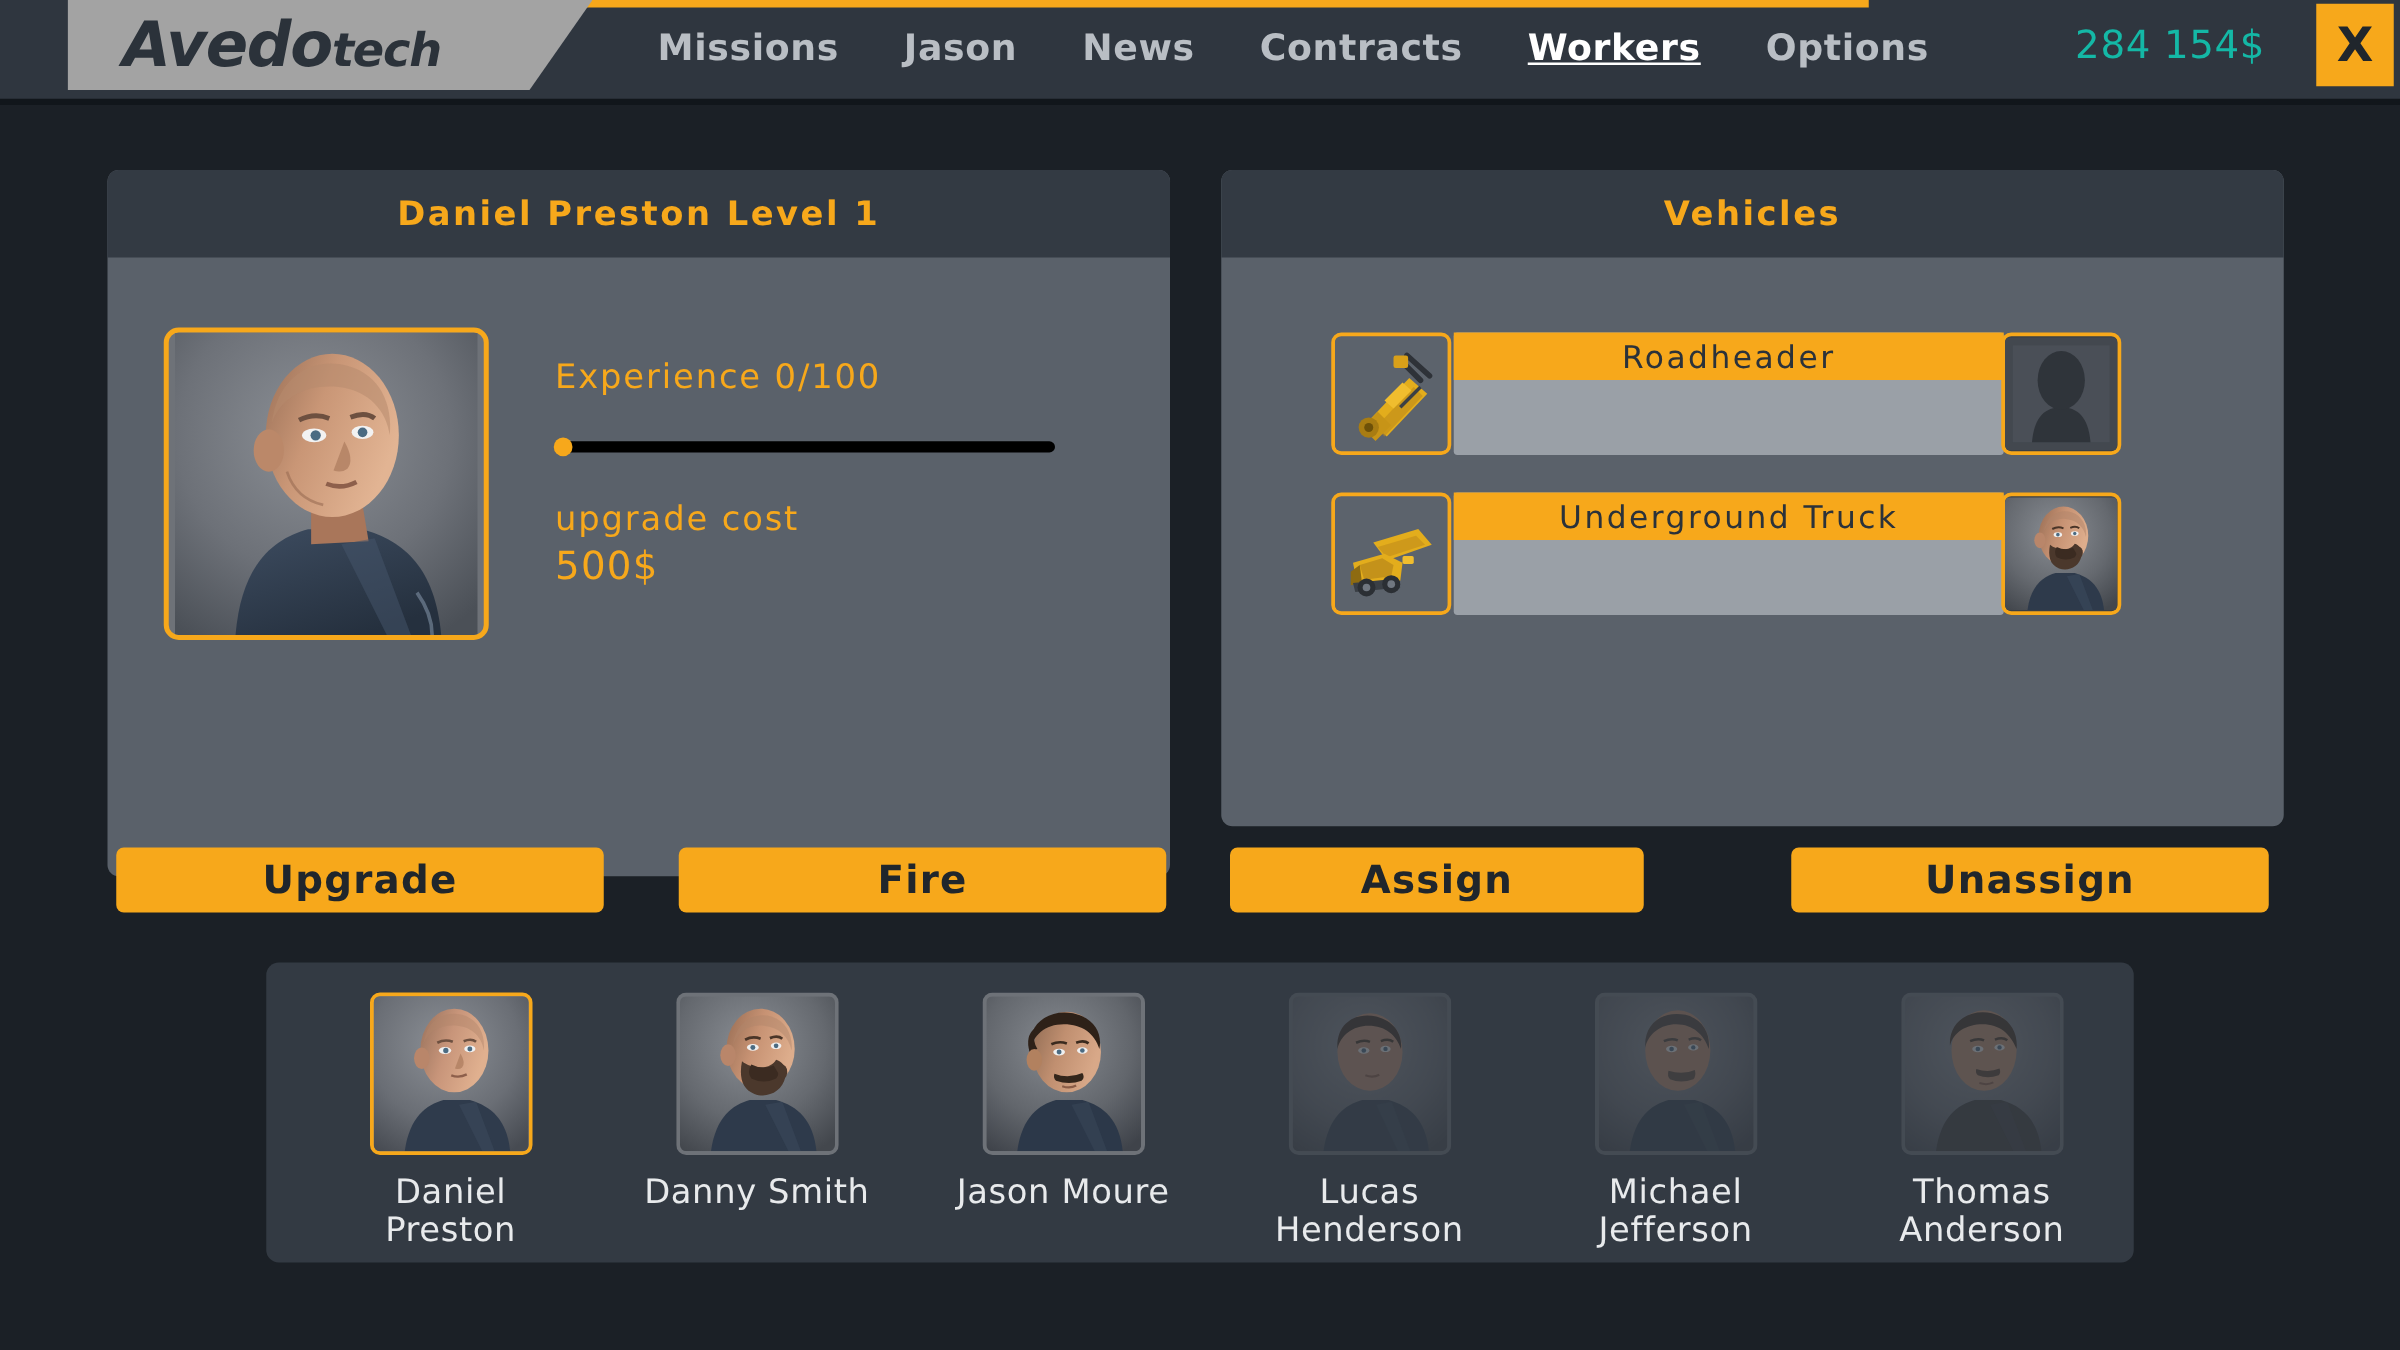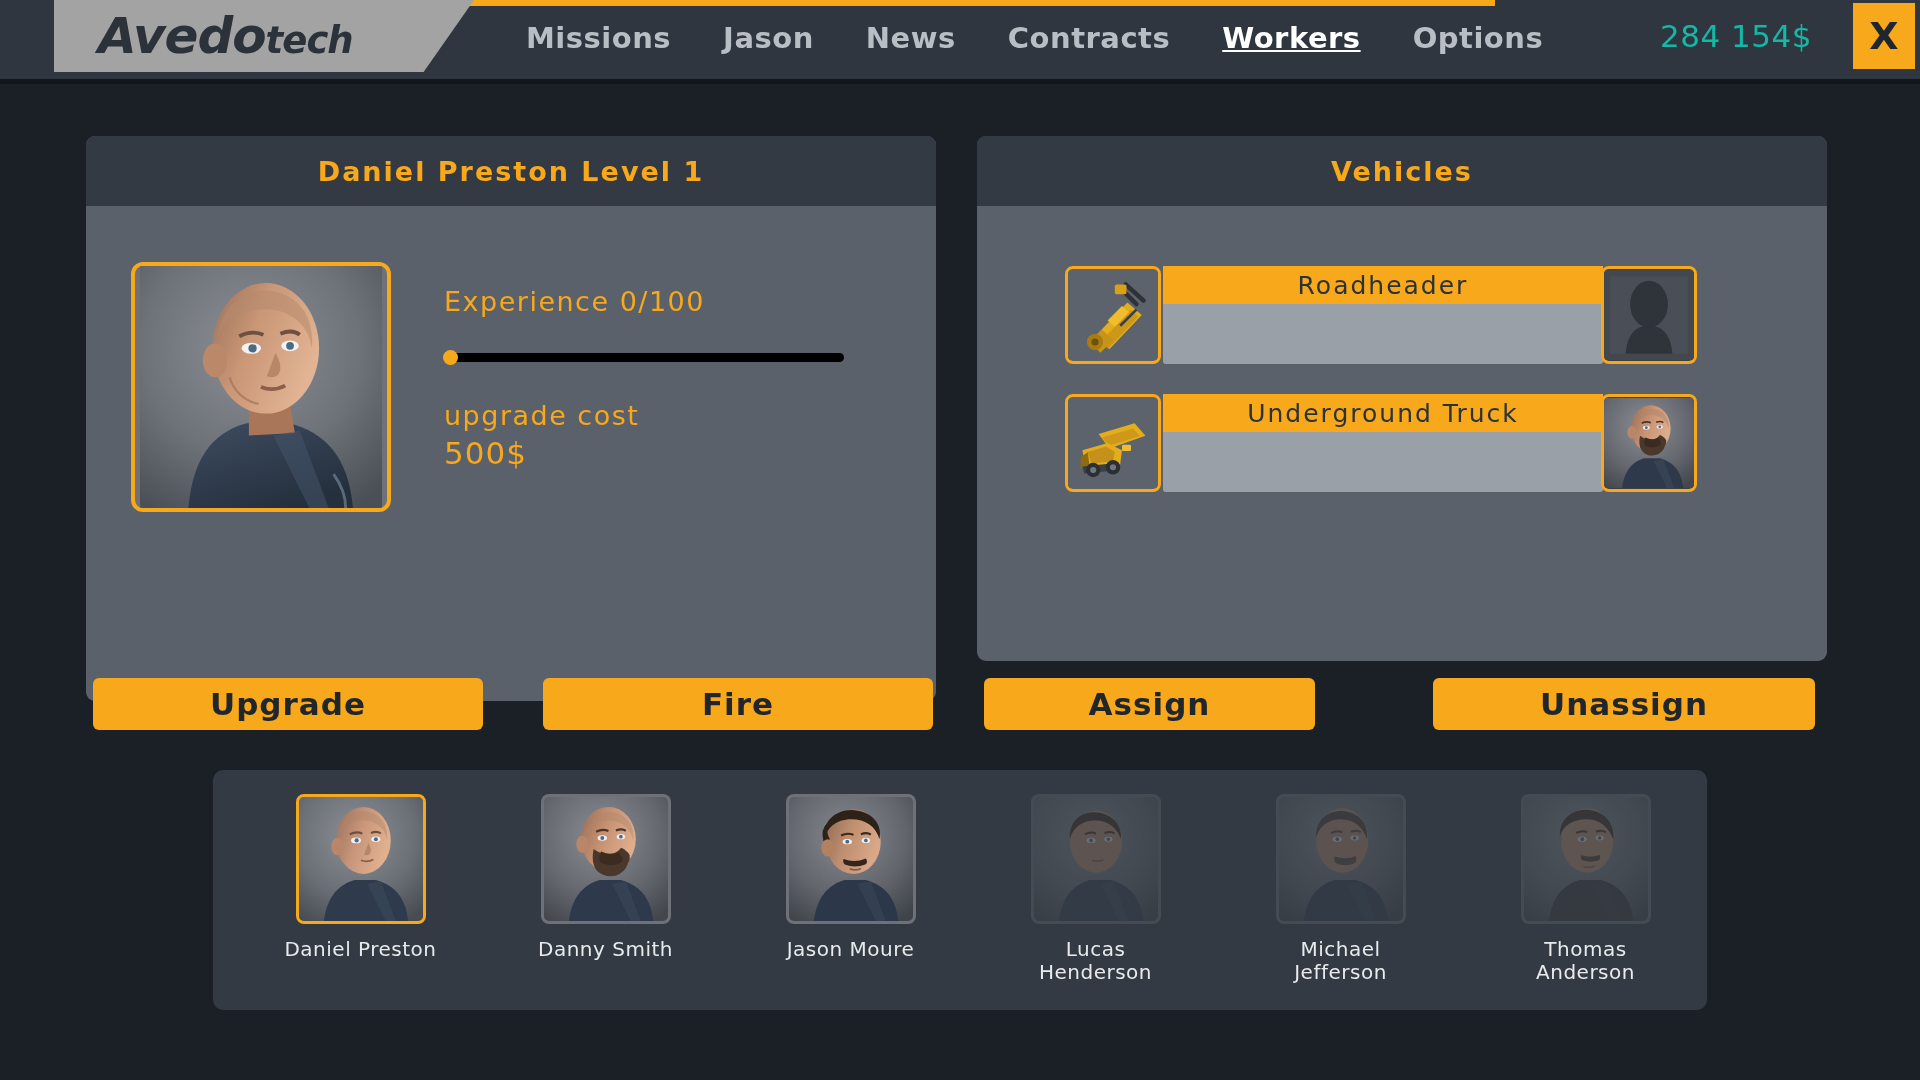--- a/index.html
+++ b/index.html
@@ -264,21 +264,21 @@
     border-radius: 8px;
     overflow: hidden;
     background: #6e7278;
     border: 3px solid transparent;
   }
   .worker-card.selected .portrait-sm { border-color: #f7a81b; }
   .worker-card.locked .portrait-sm { opacity: 0.30; }
   .worker-name {
     margin-top: 14px;
     font-family: "DejaVu Sans", sans-serif;
-    font-size: 20px; font-weight: 400;
+    font-size: 27px; font-weight: 400;
     color: #e8eaec;
     text-align: center;
     line-height: 1.15;
     letter-spacing: 0.5px;
   }
 </style>
 </head>
 <body>
 
 <div id="app">

